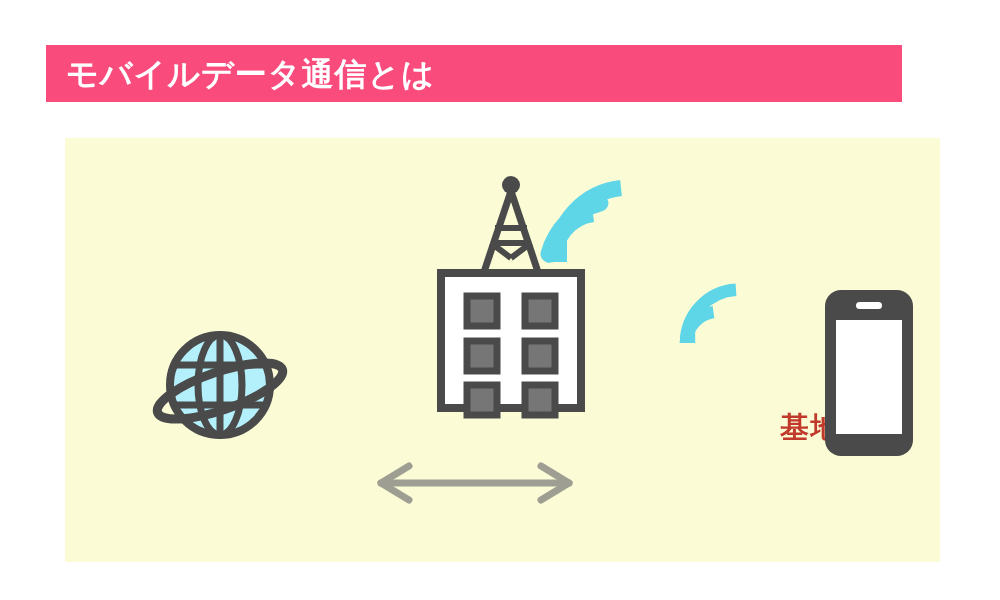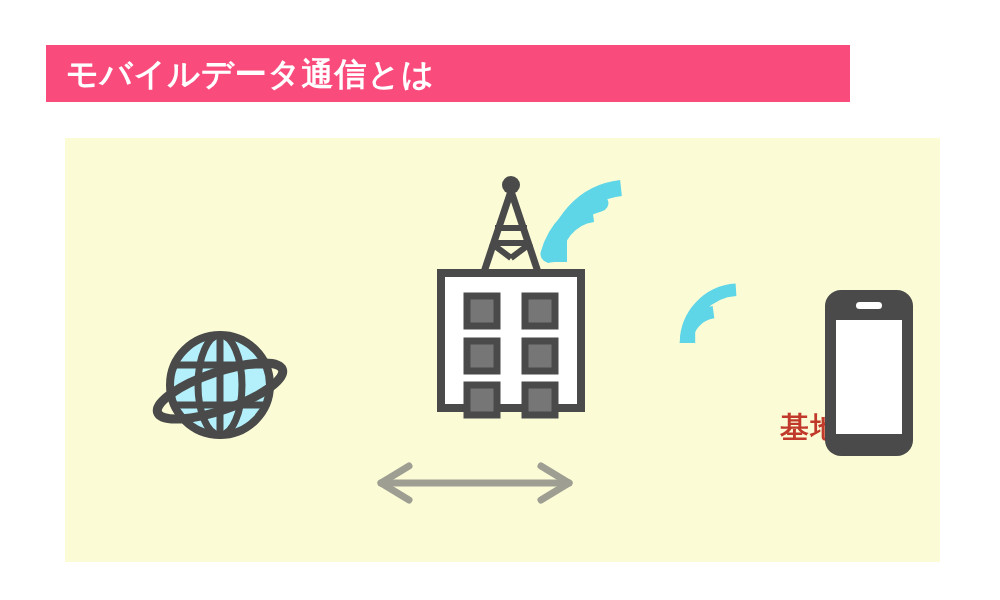--- a/index.html
+++ b/index.html
@@ -18,24 +18,23 @@
     width: 1000px;
     height: 600px;
     background: #ffffff;
   }
 
   
   .title-banner {
     position: absolute;
     left: 46px;
     top: 45px;
-    width: 766px;
+    width: 856px;
     height: 57px;
     background: #fa4b7d;
-    padding-left: 38px;
   }
   .title-text {
     position: absolute;
     left: 20px;
     top: 50%;
     transform: translateY(-50%);
     color: #ffffff;
     font-size: 32px;
     font-weight: bold;
     letter-spacing: 1px;

